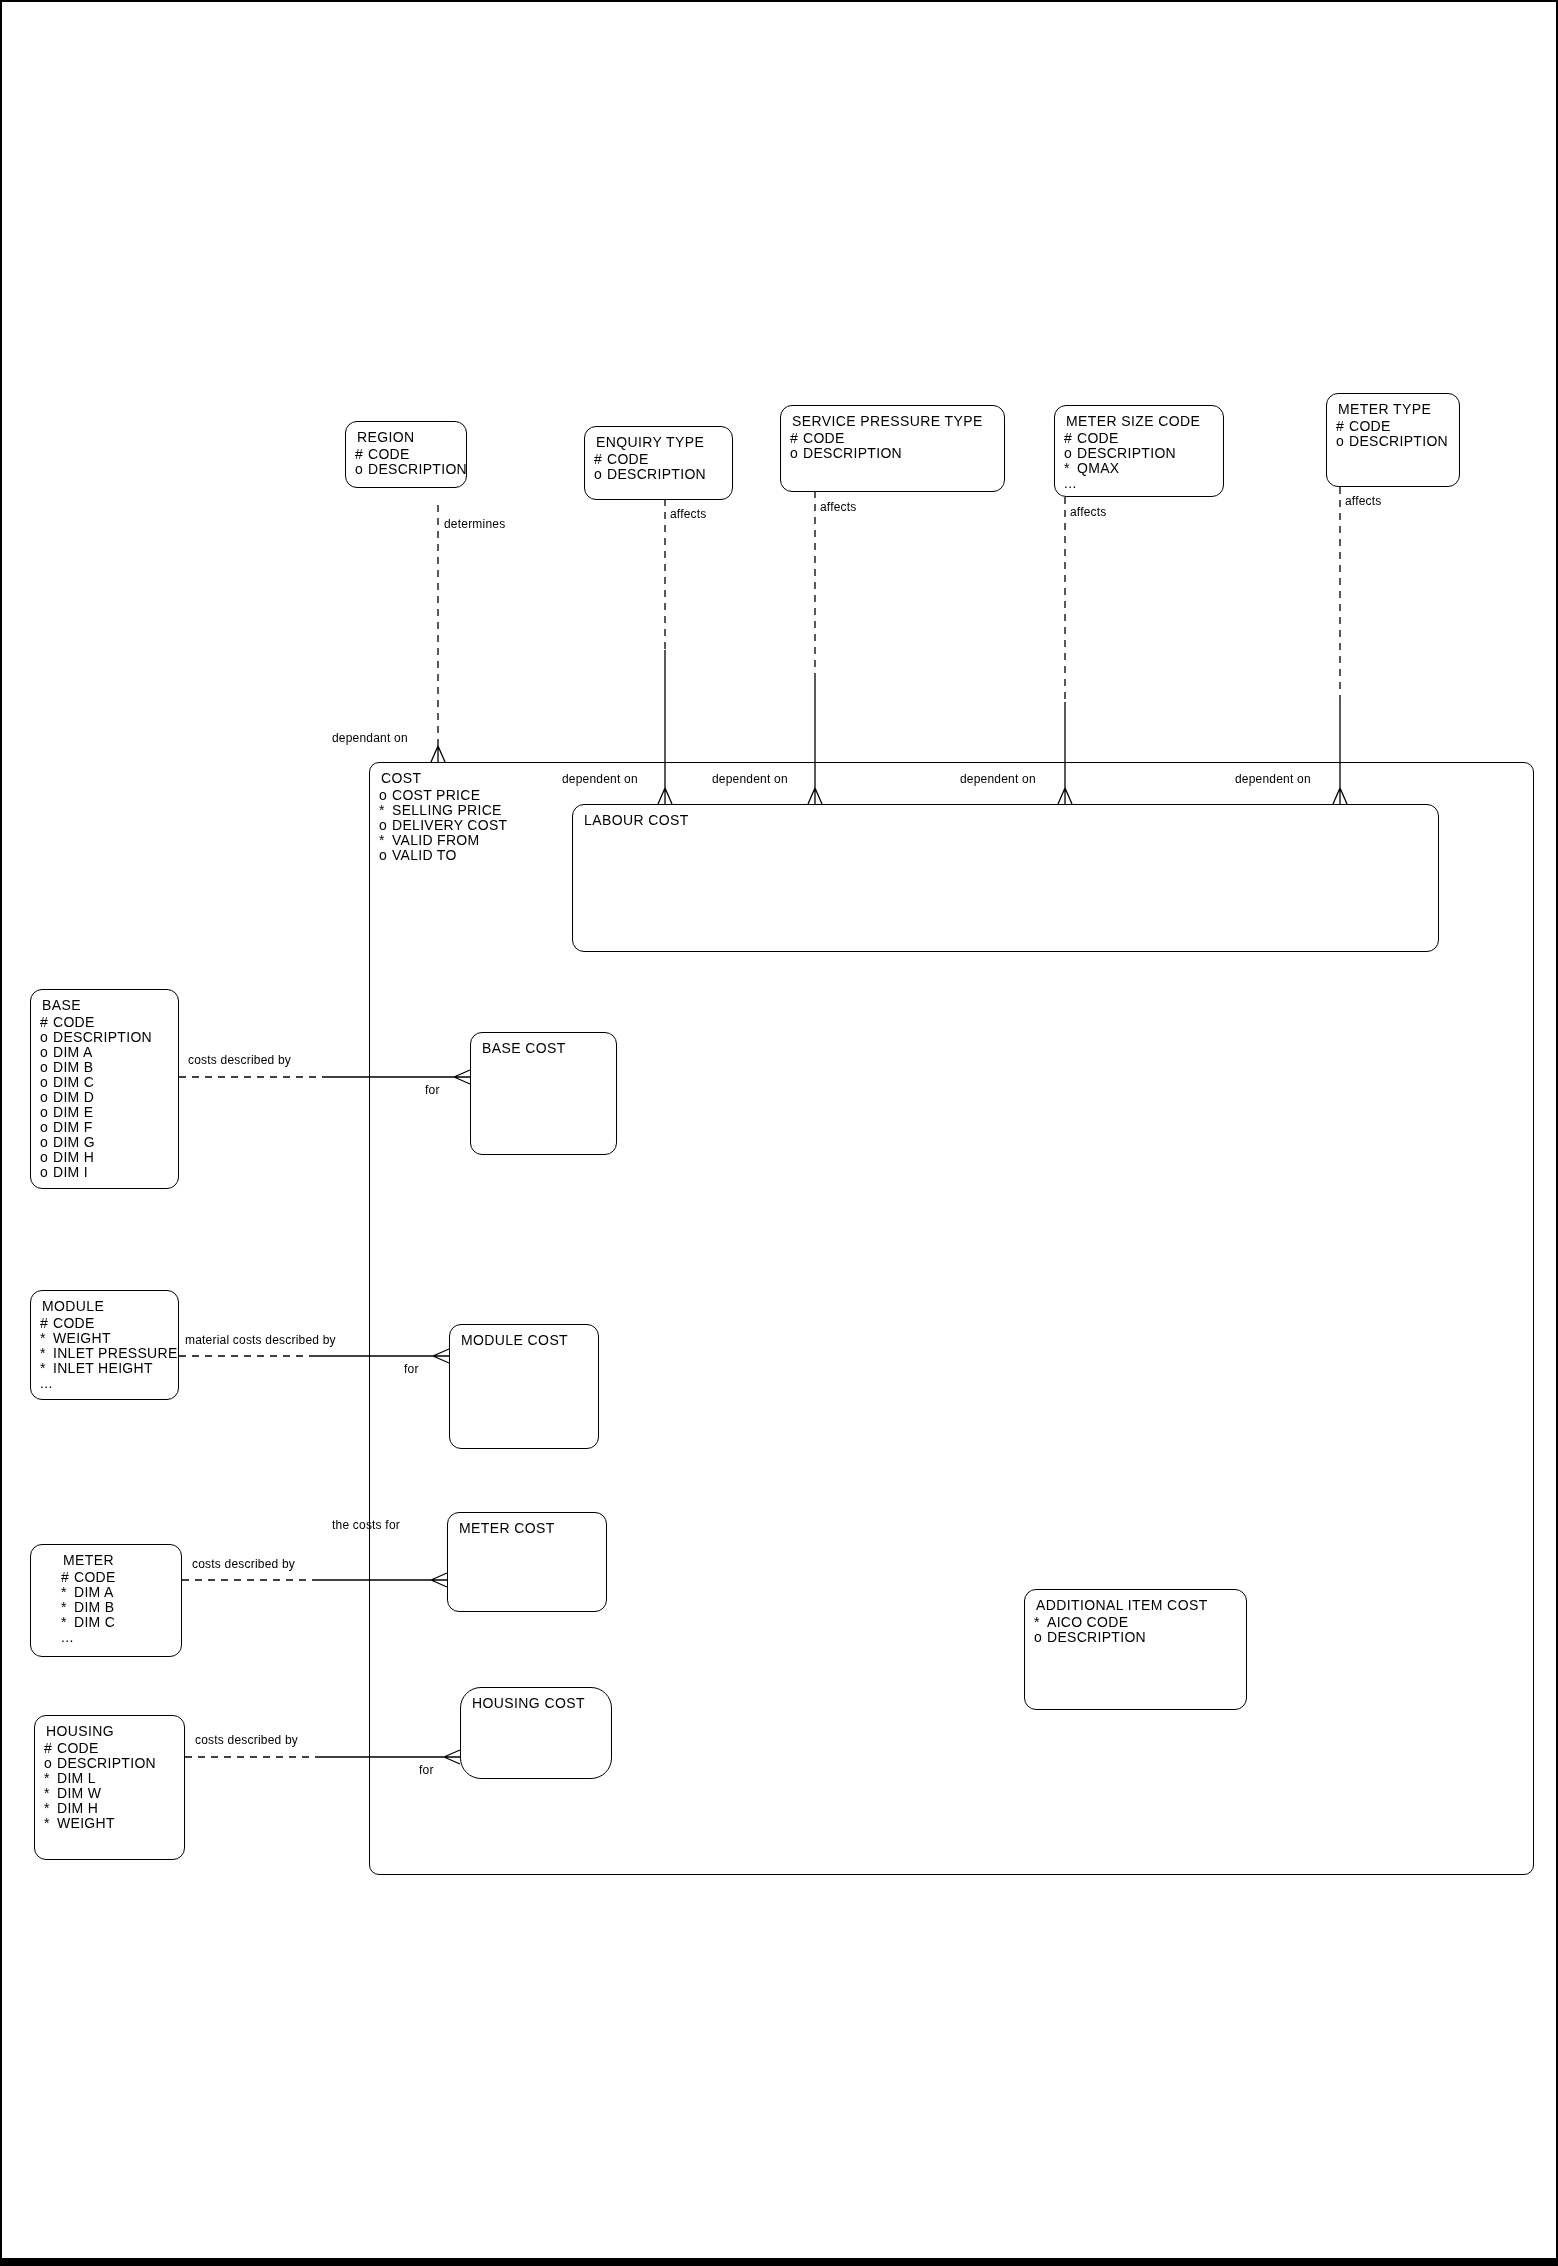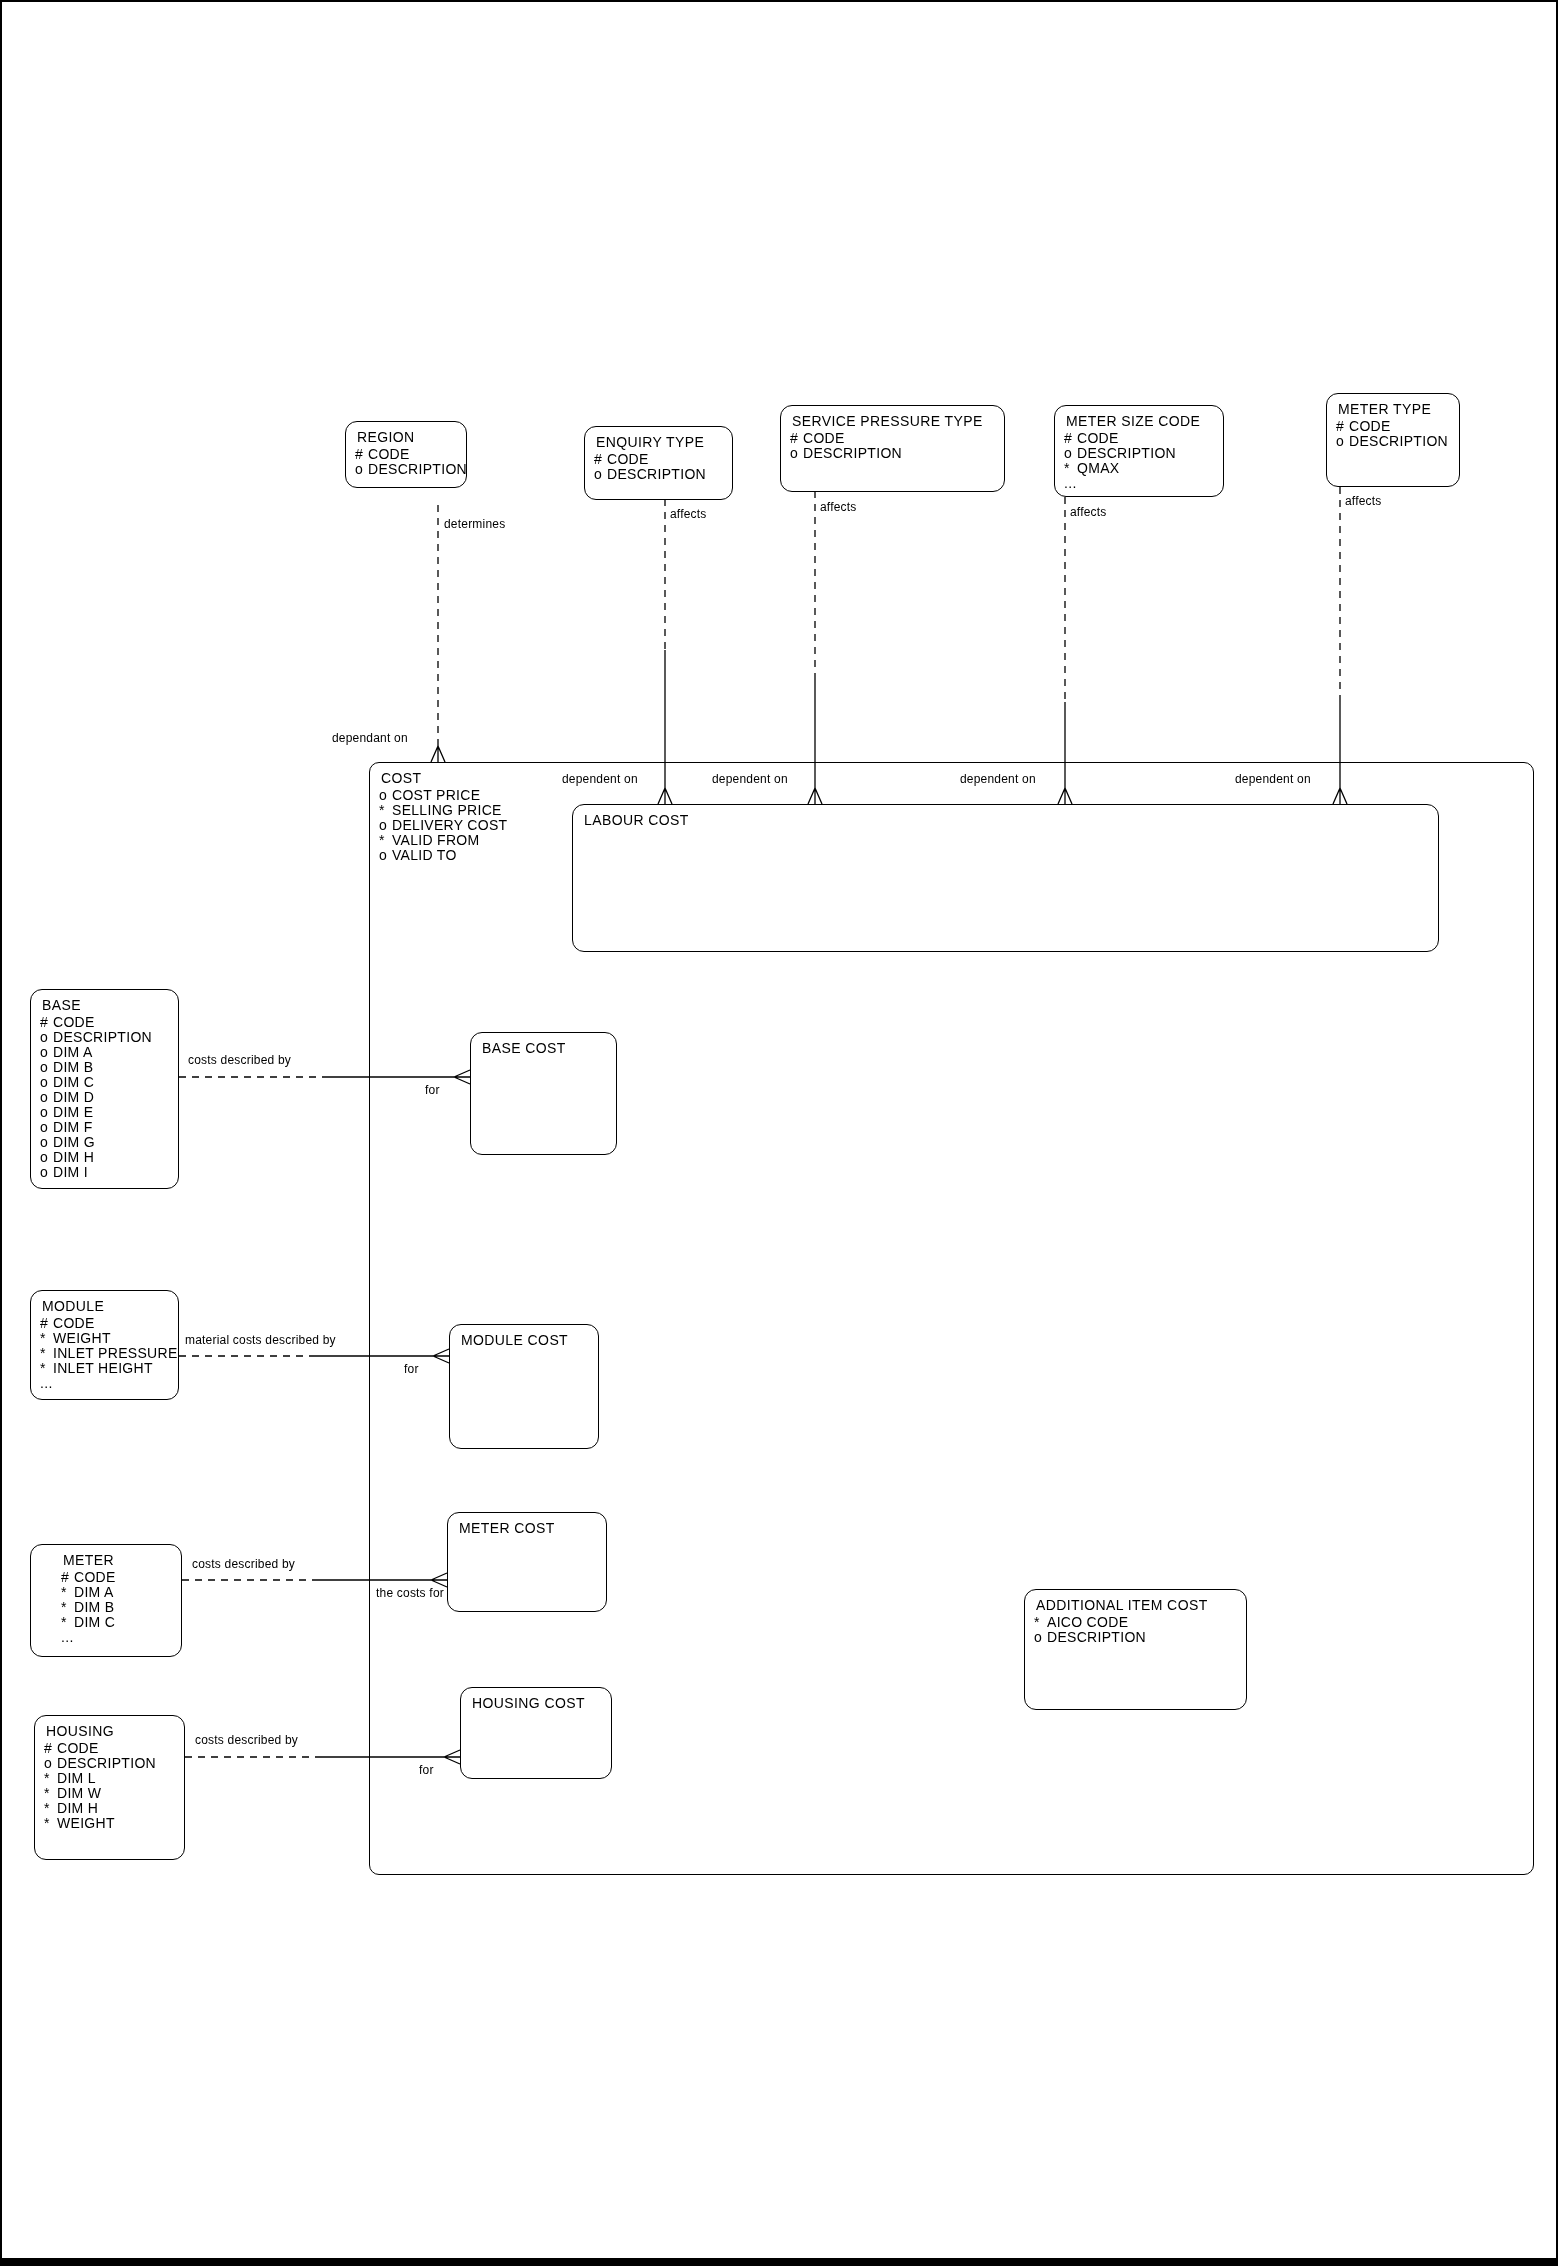--- a/index.html
+++ b/index.html
@@ -54,39 +54,39 @@
   #ent-meter-type{left:1324px;top:391px;width:134px;height:94px;}
   #ent-cost{left:367px;top:760px;width:1165px;height:1113px;border-radius:10px;}
   #ent-labour-cost{left:570px;top:802px;width:867px;height:148px;}
   #ent-base{left:28px;top:987px;width:149px;height:200px;}
   #ent-base-cost{left:468px;top:1030px;width:147px;height:123px;}
   #ent-module{left:28px;top:1288px;width:149px;height:110px;}
   #ent-module-cost{left:447px;top:1322px;width:150px;height:125px;}
   #ent-meter{left:28px;top:1542px;width:152px;height:113px;padding-left:21px;}
   #ent-meter-cost{left:445px;top:1510px;width:160px;height:100px;}
   #ent-housing{left:32px;top:1713px;width:151px;height:145px;}
-  #ent-housing-cost{left:458px;top:1685px;width:152px;height:92px;}
+  #ent-housing-cost{left:458px;top:1685px;width:152px;height:92px;border-radius:21px;}
   #ent-additional-item-cost{left:1022px;top:1587px;width:223px;height:121px;}
   
   #lbl-determines{left:442px;top:515px;}
   #lbl-dependant-on{left:330px;top:729px;}
   #lbl-affects-1{left:668px;top:505px;}
   #lbl-affects-2{left:818px;top:498px;}
   #lbl-affects-3{left:1068px;top:503px;}
   #lbl-affects-4{left:1343px;top:492px;}
   #lbl-dependent-on-1{left:560px;top:770px;}
   #lbl-dependent-on-2{left:710px;top:770px;}
   #lbl-dependent-on-3{left:958px;top:770px;}
   #lbl-dependent-on-4{left:1233px;top:770px;}
   #lbl-base-near{left:186px;top:1051px;}
   #lbl-base-far{left:423px;top:1081px;}
   #lbl-module-near{left:183px;top:1331px;}
   #lbl-module-far{left:402px;top:1360px;}
   #lbl-meter-near{left:190px;top:1555px;}
-  #lbl-meter-far{left:330px;top:1584px;margin-left:44px;}
+  #lbl-meter-far{left:330px;top:1516px;}
   #lbl-housing-near{left:193px;top:1731px;}
   #lbl-housing-far{left:417px;top:1761px;}
   .lines-layer{
     position:absolute;left:0;top:0;width:1554px;height:2256px;
     pointer-events:none;
   }
   .lines-layer path, .lines-layer line{stroke:#000;stroke-width:1.3;fill:none;}
   .dashed{stroke-dasharray:7 6;}
 </style>
 </head>

